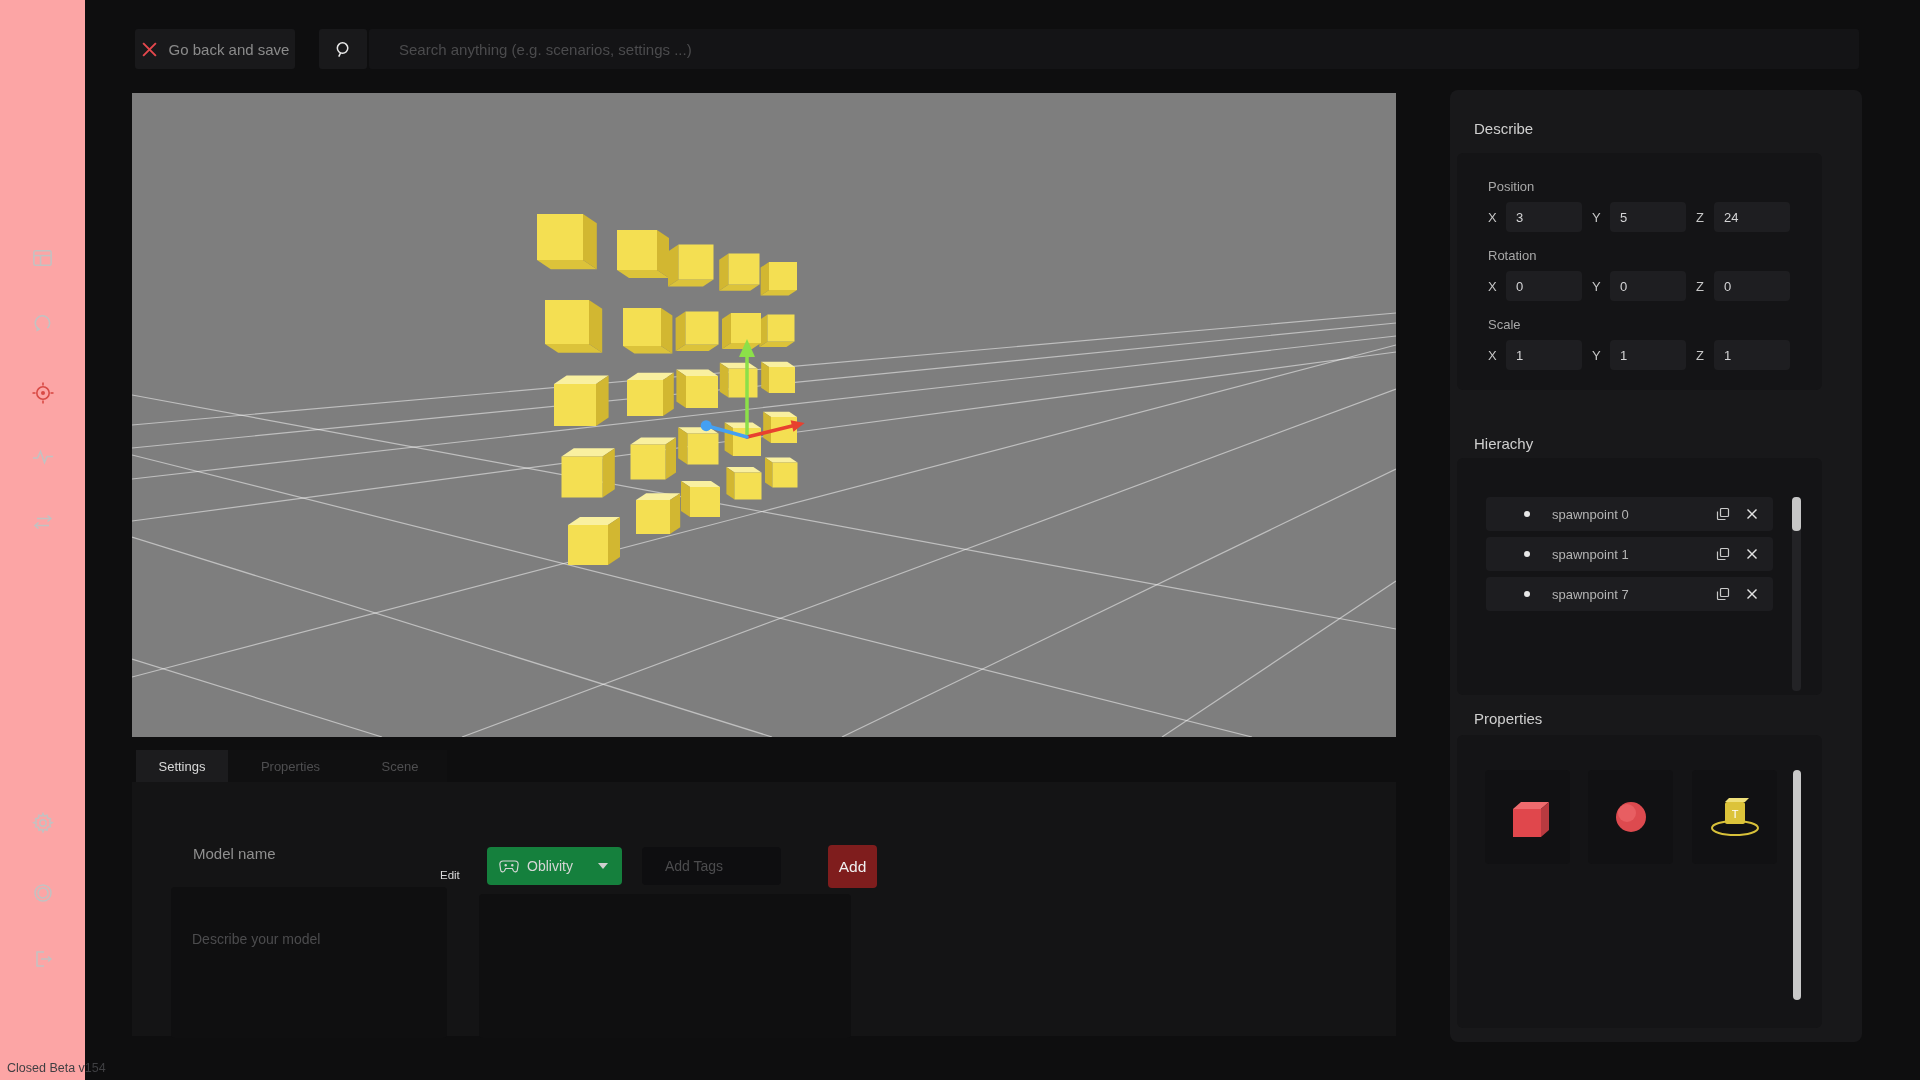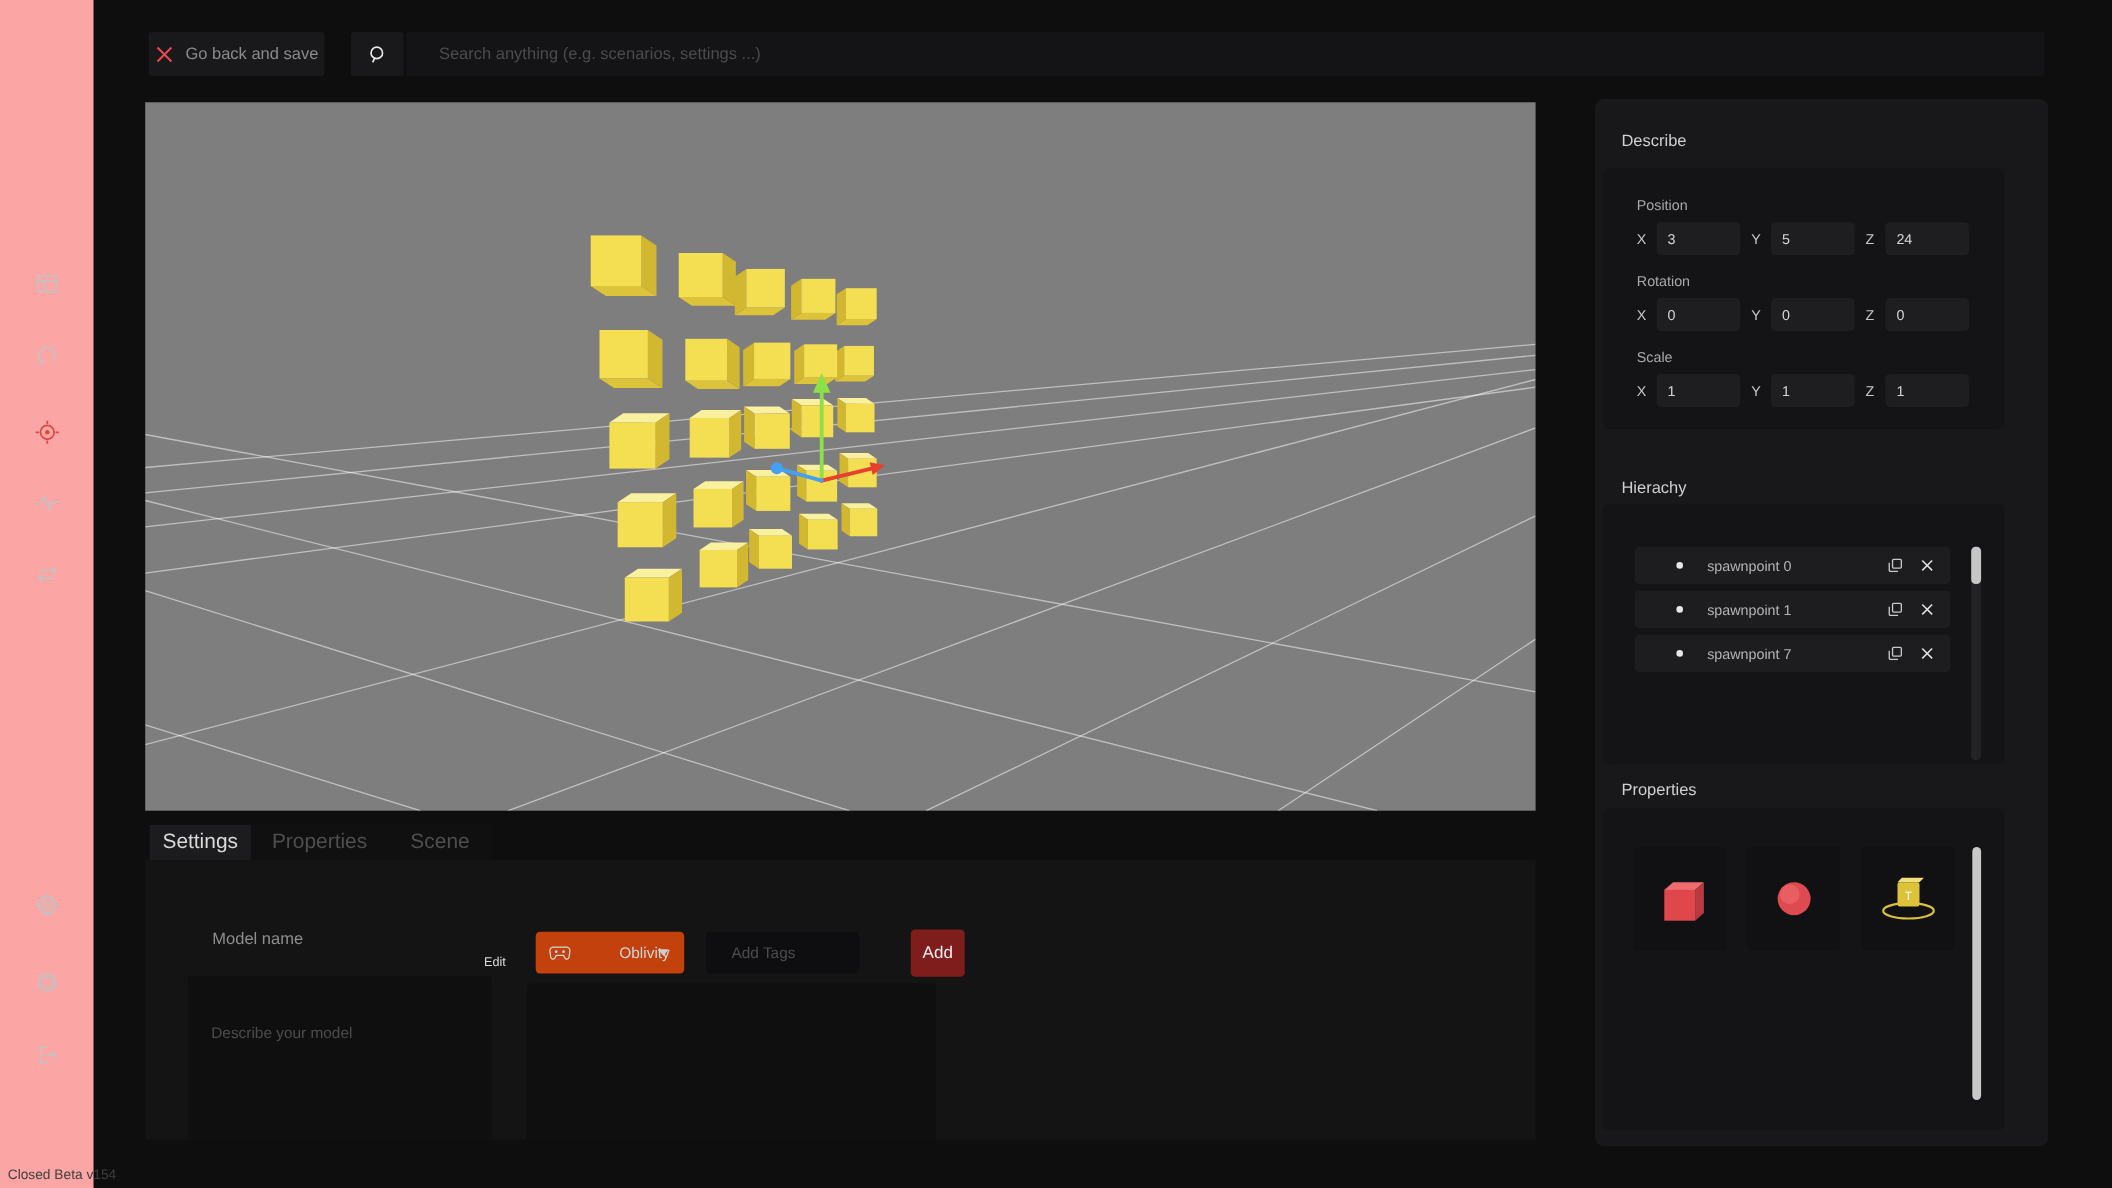--- a/index.html
+++ b/index.html
@@ -23,28 +23,28 @@
     font-size:15px;padding-left:30px;}
   .search-box input::placeholder{color:#4b4b4d;}
 
   
   .viewport{position:absolute;left:132px;top:93px;width:1264px;height:644px;background:#7e7e7e;overflow:hidden;}
   .viewport svg{position:absolute;left:0;top:0;}
 
   
   .bottom-panel{position:absolute;left:132px;top:750px;width:1264px;height:286px;}
   .tabstrip{position:absolute;left:4px;top:0;width:311px;height:32px;background:#101011;display:flex;}
-  .tab{height:32px;display:flex;align-items:center;justify-content:center;font-size:19px;color:#4e4e50;cursor:pointer;}
+  .tab{height:32px;display:flex;align-items:center;justify-content:center;font-size:13px;color:#4e4e50;cursor:pointer;}
   .tab.t0{width:92px;}.tab.t1{width:125px;}.tab.t2{width:94px;}
   .tab.active{background:#1c1c1e;color:#d9d9d9;}
   .bp-content{position:absolute;left:0;top:32px;width:1264px;height:254px;background:#141415;}
   .model-label{position:absolute;left:61px;top:63px;font-size:15px;color:#8f8f8f;}
   .edit-label{position:absolute;left:272px;top:87px;font-size:11.5px;color:#dadada;cursor:pointer;margin-left:36px;}
-  .game-select{position:absolute;left:355px;top:65px;width:135px;height:38px;background:#c2410c;border-radius:4px;
-    display:flex;align-items:center;cursor:pointer;gap:36px;}
+  .game-select{position:absolute;left:355px;top:65px;width:135px;height:38px;background:#15803d;border-radius:4px;
+    display:flex;align-items:center;cursor:pointer;}
   .game-select .glabel{font-size:14px;color:#d6d6d6;margin-left:8px;}
   .chev{width:0;height:0;border-left:5px solid transparent;border-right:5px solid transparent;border-top:6px solid #cfcfcf;
     position:absolute;right:14px;top:16px;}
   .tags-input{position:absolute;left:510px;top:65px;width:139px;height:38px;background:#0e0e10;border-radius:4px;}
   .tags-input input{width:100%;height:100%;background:transparent;border:none;outline:none;color:#bdbdbd;font-size:14px;padding-left:23px;}
   .tags-input input::placeholder{color:#4c4c4e;}
   .add-btn{position:absolute;left:696px;top:63px;width:49px;height:43px;background:#7f1d1d;border-radius:4px;
     display:flex;align-items:center;justify-content:center;font-size:15.5px;color:#f0f0f0;cursor:pointer;}
   .desc-box{position:absolute;left:39px;top:105px;width:276px;height:151px;background:#0f0f10;border-radius:4px;}
   .desc-box textarea{width:100%;height:100%;background:transparent;border:none;outline:none;resize:none;

